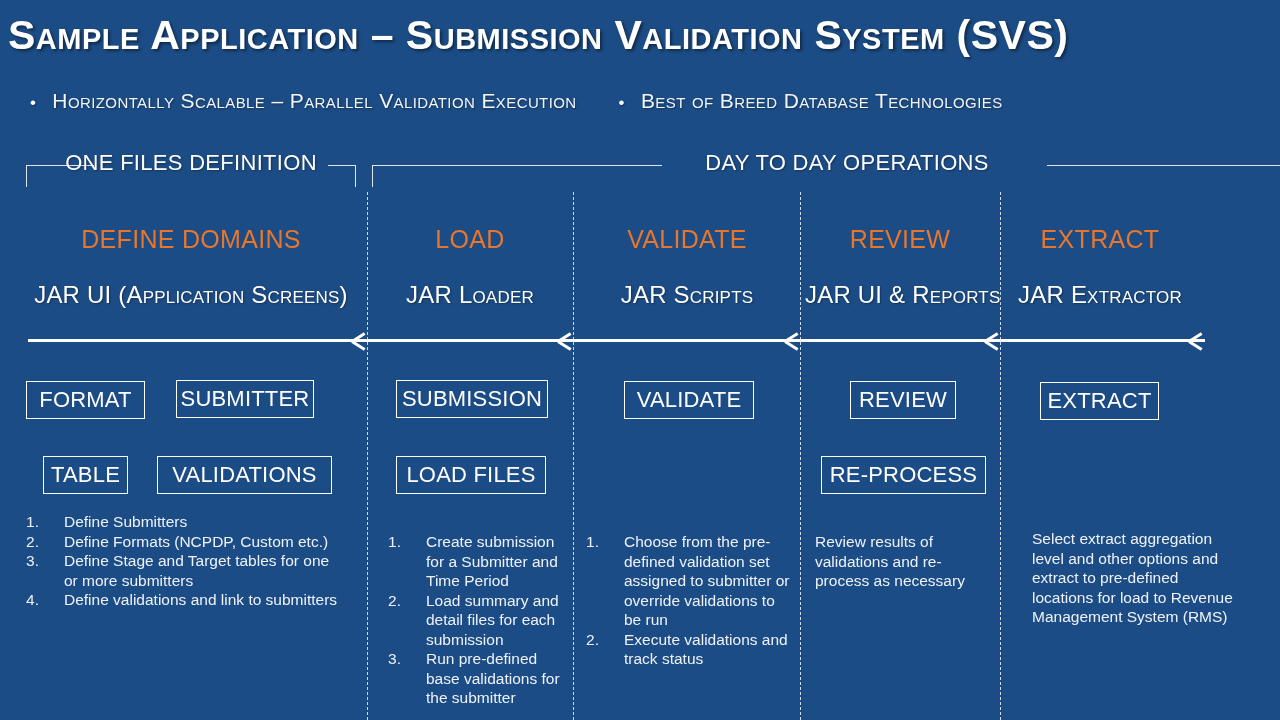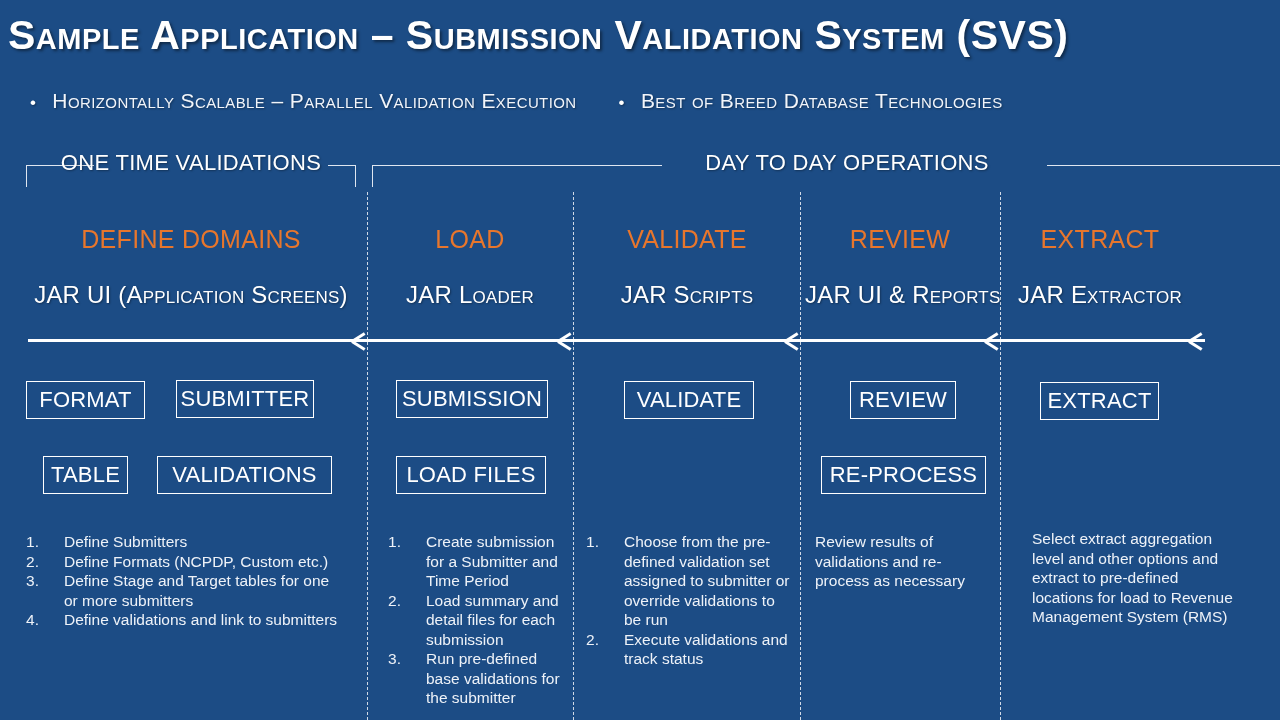--- a/index.html
+++ b/index.html
@@ -235,21 +235,21 @@
     </div>
     <div class="sub-bullet second">
       <span class="dot">•</span>
       <span>Best of Breed Database Technologies</span>
     </div>
   </div>
 
   <div class="bracket" id="bracket-one-time">
     <span class="bk-tick l"></span>
     <span class="bk-line left"></span>
-    <span class="bk-label">ONE TIME VALIDATIONS</span>
+    <span class="bk-label">ONE FILES DEFINITION</span>
     <span class="bk-line right"></span>
     <span class="bk-tick r"></span>
   </div>
 
   <div class="bracket" id="bracket-day-to-day">
     <span class="bk-tick l"></span>
     <span class="bk-line left"></span>
     <span class="bk-label">DAY TO DAY OPERATIONS</span>
     <span class="bk-line right"></span>
     <span class="bk-tick r"></span>
@@ -286,21 +286,21 @@
   <div class="ebox" style="left:396px; top:380px; width:152px; height:38px">SUBMISSION</div>
   <div class="ebox" style="left:624px; top:381px; width:130px; height:38px">VALIDATE</div>
   <div class="ebox" style="left:850px; top:381px; width:106px; height:38px">REVIEW</div>
   <div class="ebox" style="left:1040px;top:382px; width:119px; height:38px">EXTRACT</div>
 
   <div class="ebox" style="left:43px;  top:456px; width:85px;  height:38px">TABLE</div>
   <div class="ebox" style="left:157px; top:456px; width:175px; height:38px">VALIDATIONS</div>
   <div class="ebox" style="left:821px; top:456px; width:165px; height:38px">RE-PROCESS</div>
   <div class="ebox" style="left:396px; top:456px; width:150px; height:38px">LOAD FILES</div>
 
-  <div class="desc" style="left:26px; top:532px; width:320px">
+  <div class="desc" style="left:26px; top:512px; width:320px">
     <ol>
       <li>Define Submitters</li>
       <li>Define Formats (NCPDP, Custom etc.)</li>
       <li>Define Stage and Target tables for one or more submitters</li>
       <li>Define validations and link to submitters</li>
     </ol>
   </div>
 
   <div class="desc" style="left:388px; top:532px; width:175px">
     <ol>

